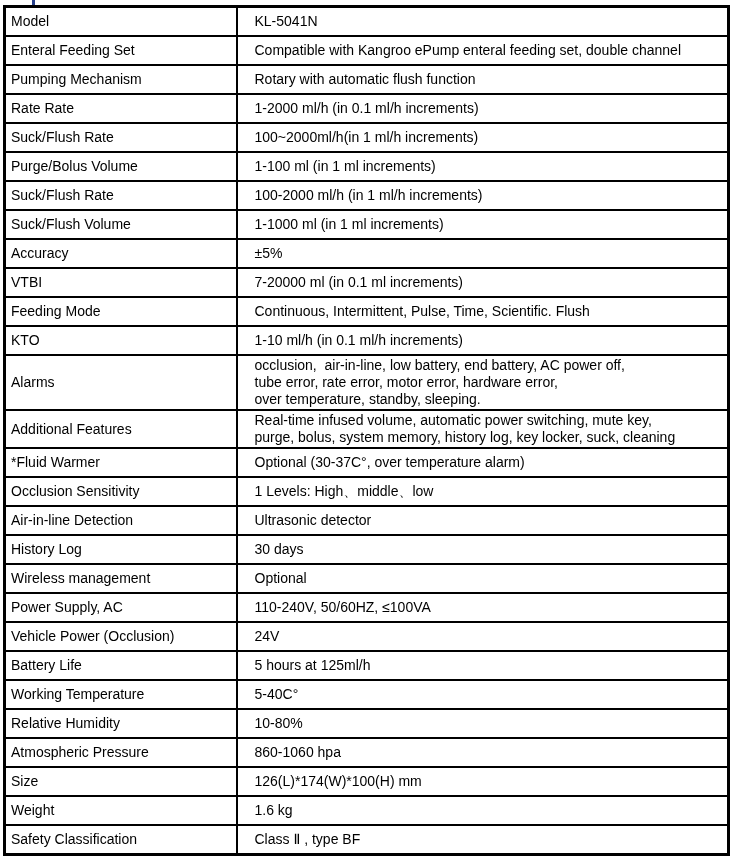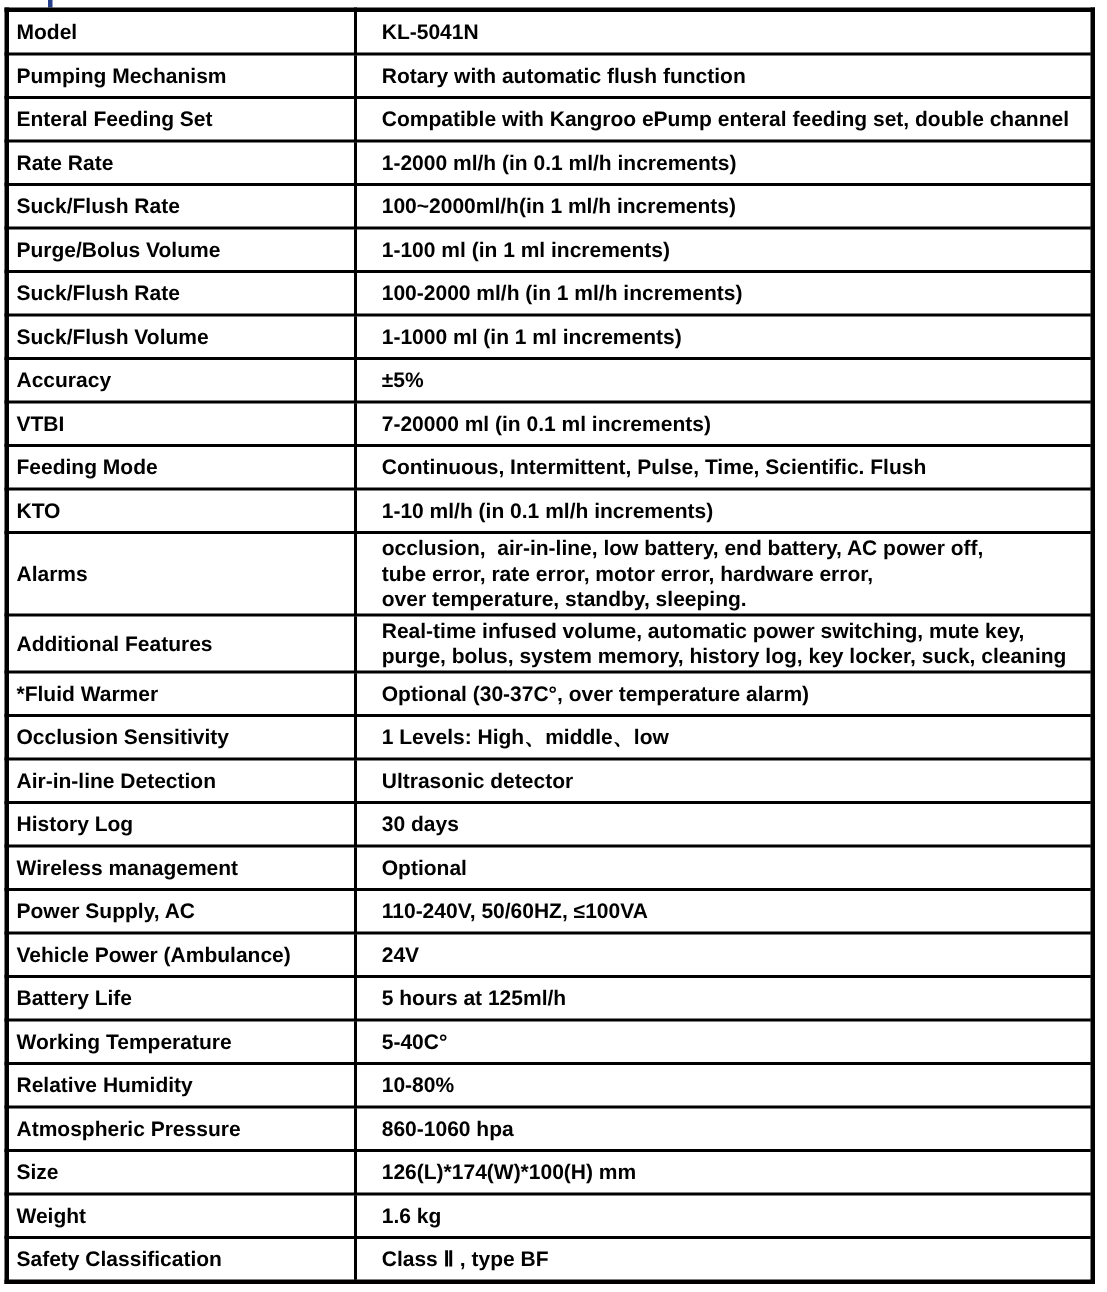--- a/index.html
+++ b/index.html
@@ -34,21 +34,20 @@
   }
   col.c1 { width: 232px; }
   td {
     border: 2px solid #000000;
     font-size: 14px;
     line-height: 17px;
     padding: 1px 4px;
     height: 25px;
     vertical-align: middle;
     overflow: hidden;
-    font-weight: bold;
   }
   td.label-cell { padding-left: 5px; }
   td.value-cell { padding-left: 17px; white-space: pre-wrap; }
 </style>
 </head>
 <body>
 
 <div class="artifact"></div>
 
 <table class="spec">
@@ -56,27 +55,27 @@
     <col class="c1">
     <col class="c2">
   </colgroup>
   <tbody>
   <tr>
     <td class="label-cell"><span>Model</span></td>
     <td class="value-cell"><span>KL-5041N</span></td>
   </tr>
 
   <tr>
+    <td class="label-cell"><span>Enteral Feeding Set</span></td>
+    <td class="value-cell"><span>Compatible with Kangroo ePump enteral feeding set, double channel</span></td>
+  </tr>
+
+  <tr>
     <td class="label-cell"><span>Pumping Mechanism</span></td>
     <td class="value-cell"><span>Rotary with automatic flush function</span></td>
-  </tr>
-
-  <tr>
-    <td class="label-cell"><span>Enteral Feeding Set</span></td>
-    <td class="value-cell"><span>Compatible with Kangroo ePump enteral feeding set, double channel</span></td>
   </tr>
 
   <tr>
     <td class="label-cell"><span>Rate Rate</span></td>
     <td class="value-cell"><span>1-2000 ml/h (in 0.1 ml/h increments)</span></td>
   </tr>
 
   <tr>
     <td class="label-cell"><span>Suck/Flush Rate</span></td>
     <td class="value-cell"><span>100~2000ml/h(in 1 ml/h increments)</span></td>
@@ -154,21 +153,21 @@
     <td class="label-cell"><span>Wireless management</span></td>
     <td class="value-cell"><span>Optional</span></td>
   </tr>
 
   <tr>
     <td class="label-cell"><span>Power Supply, AC</span></td>
     <td class="value-cell"><span>110-240V, 50/60HZ, ≤100VA</span></td>
   </tr>
 
   <tr>
-    <td class="label-cell"><span>Vehicle Power (Ambulance)</span></td>
+    <td class="label-cell"><span>Vehicle Power (Occlusion)</span></td>
     <td class="value-cell"><span>24V</span></td>
   </tr>
 
 
   <tr>
     <td class="label-cell"><span>Battery Life</span></td>
     <td class="value-cell"><span>5 hours at 125ml/h</span></td>
   </tr>
 
   <tr>

